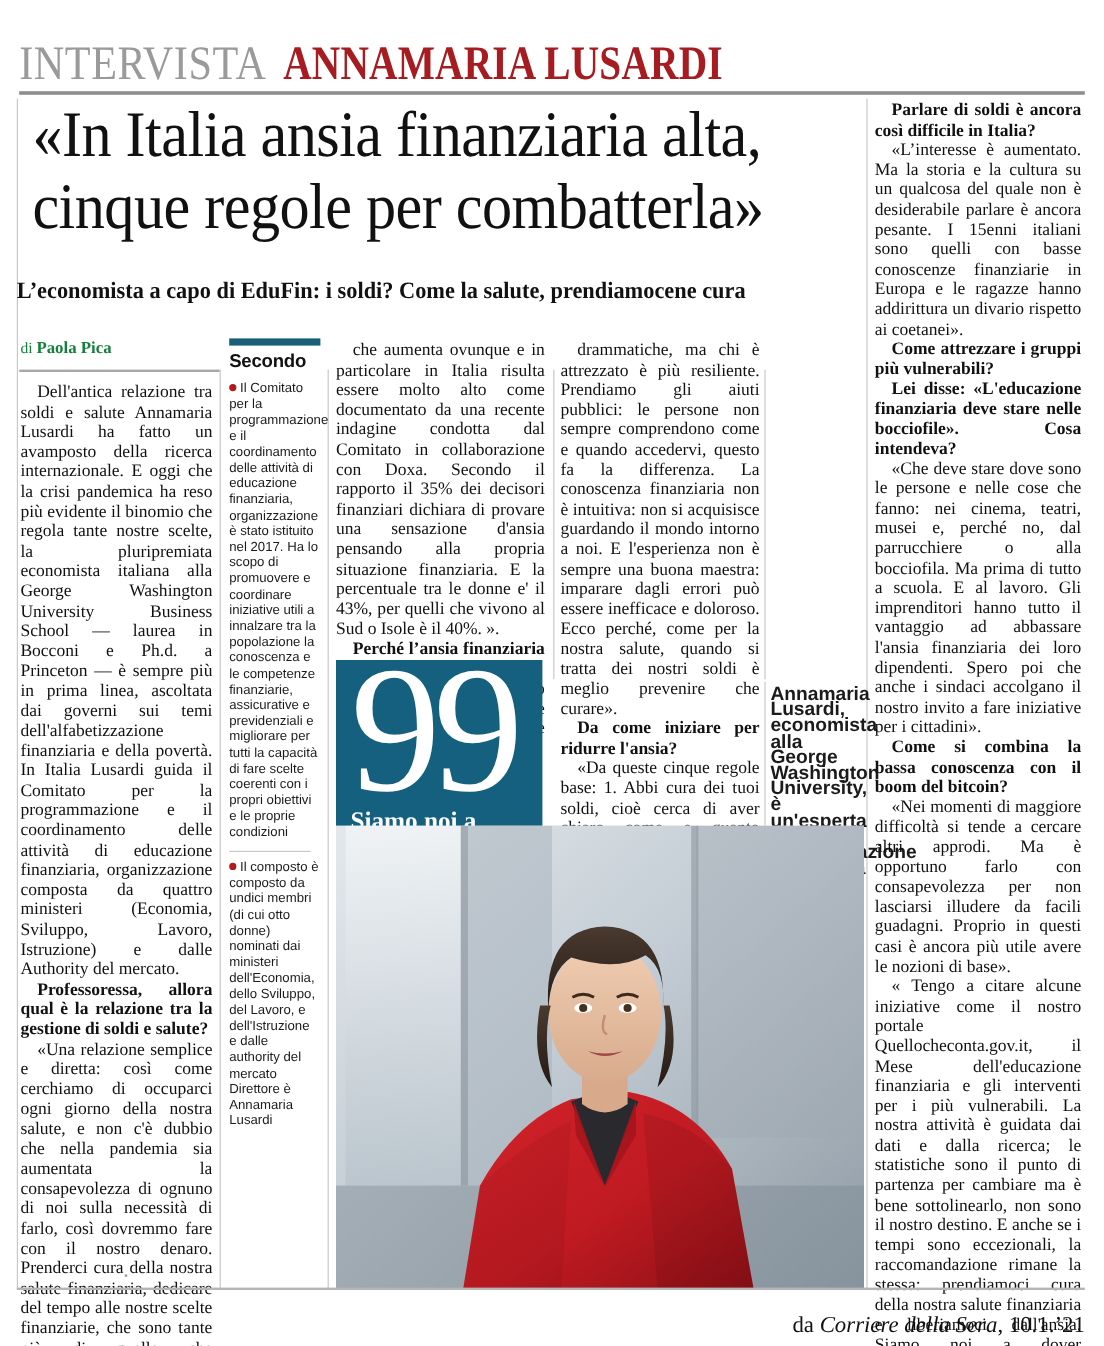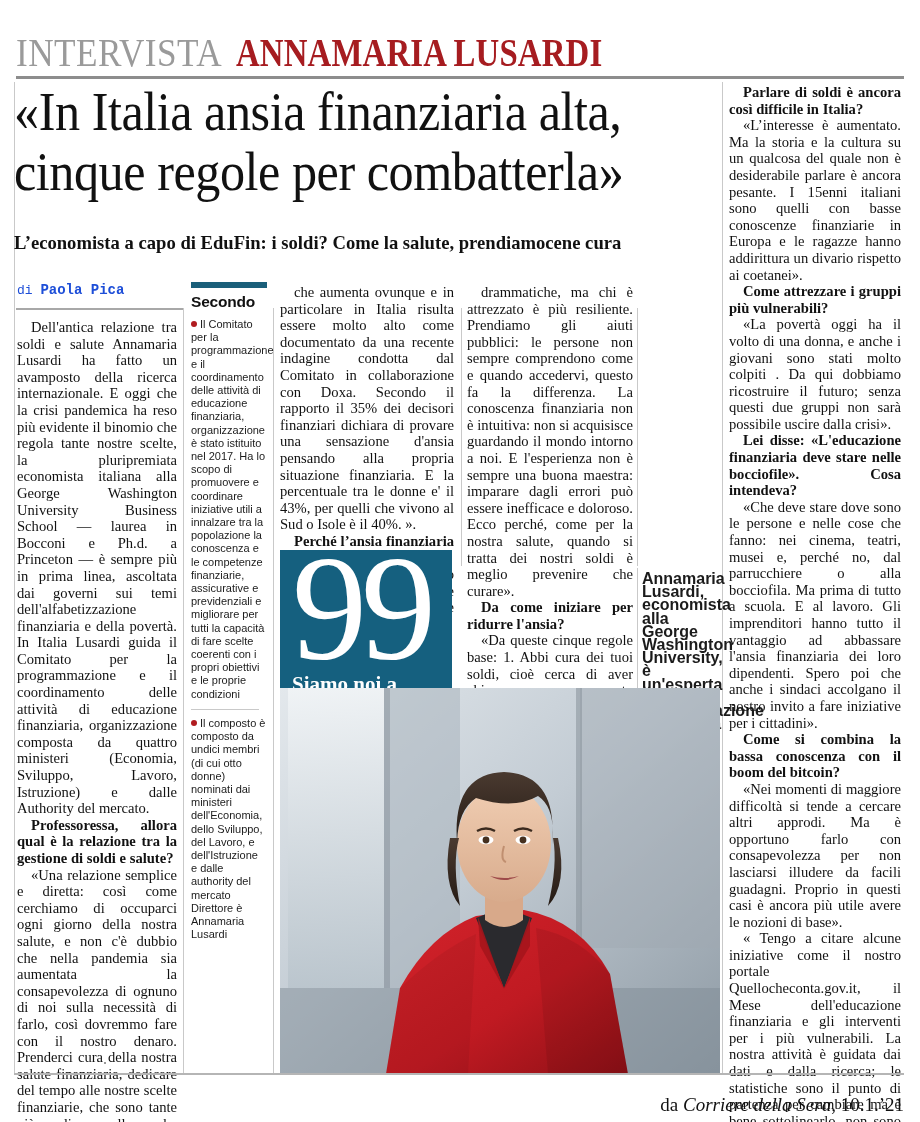--- a/index.html
+++ b/index.html
@@ -63,20 +63,21 @@
     height: 3px;
     background: #8d8d8d;
   }
 
   
   .headline {
     position: absolute;
     left: 14px;
     top: 66px;
     width: 700px;
+    padding-left: 13px;
   }
   .headline .hl-line {
     font-family: "Liberation Serif", serif;
     font-weight: 400;
     font-size: 54px;
     line-height: 60px;
     letter-spacing: -0.5px;
     white-space: nowrap;
     transform: scaleX(0.93);
     transform-origin: left top;
@@ -124,23 +125,23 @@
     width: 890px;
     height: 2px;
     background: #b5b5b5;
   }
 
   
   .byline {
     position: absolute;
     left: 17px;
     top: 266px;
-    font-family: Liberation Mono, monospace;
+    font-family: Liberation Serif, serif;
     font-size: 13px;
-    color: #1d4ed8;
+    color: #15803d;
   }
   .byline b { font-size: 14px; }
 
   
   .col {
     position: absolute;
     font-family: "Liberation Serif", serif;
     font-size: 14.6px;
     line-height: 16.6px;
     text-align: justify;
@@ -402,21 +403,20 @@
 
       <path d="M120 300 Q160 262 196 246 L188 386 L106 386 Z" fill="#000" opacity="0.06"></path>
       <path d="M330 286 Q300 248 256 240 L268 386 L348 386 Z" fill="#000" opacity="0.08"></path>
     </svg>
   </div>
 
   <div class="col" id="col5">
     <p class="q">Parlare di soldi è ancora così difficile in Italia?</p>
     <p>«L’interesse è aumentato. Ma la storia e la cultura su un qualcosa del quale non è desiderabile parlare è ancora pesante. I 15enni italiani sono quelli con basse conoscenze finanziarie in Europa e le ragazze hanno addirittura un divario rispetto ai coetanei».</p>
     <p class="q">Come attrezzare i gruppi più vulnerabili?</p>
-    <p>«La povertà oggi ha il volto di una donna, e anche i giovani sono stati molto colpiti . Da qui dobbiamo ricostruire il futuro; senza questi due gruppi non sarà possibile uscire dalla crisi».</p>
     <p class="q">Lei disse: «L'educazione finanziaria deve stare nelle bocciofile». Cosa intendeva?</p>
     <p>«Che deve stare dove sono le persone e nelle cose che fanno: nei cinema, teatri, musei e, perché no, dal parrucchiere o alla bocciofila. Ma prima di tutto a scuola. E al lavoro. Gli imprenditori hanno tutto il vantaggio ad abbassare l'ansia finanziaria dei loro dipendenti. Spero poi che anche i sindaci accolgano il nostro invito a fare iniziative per i cittadini».</p>
     <p class="q">Come si combina la bassa conoscenza con il boom del bitcoin?</p>
     <p>«Nei momenti di maggiore difficoltà si tende a cercare altri approdi. Ma è opportuno farlo con consapevolezza per non lasciarsi illudere da facili guadagni. Proprio in questi casi è ancora più utile avere le nozioni di base».</p>
     <p>« Tengo a citare alcune iniziative come il nostro portale Quellocheconta.gov.it, il Mese dell'educazione finanziaria e gli interventi per i più vulnerabili. La nostra attività è guidata dai dati e dalla ricerca; le statistiche sono il punto di partenza per cambiare ma è bene sottolinearlo, non sono il nostro destino. E anche se i tempi sono eccezionali, la raccomandazione rimane la stessa: prendiamoci cura della nostra salute finanziaria e liberiamoci dall'ansia. Siamo noi a dover controllare le nostre finanze, non loro a controllare la nostra vita».</p>
   </div>
 
   <div class="tickmark"></div>
   <div class="rule-bottom"></div>
 

